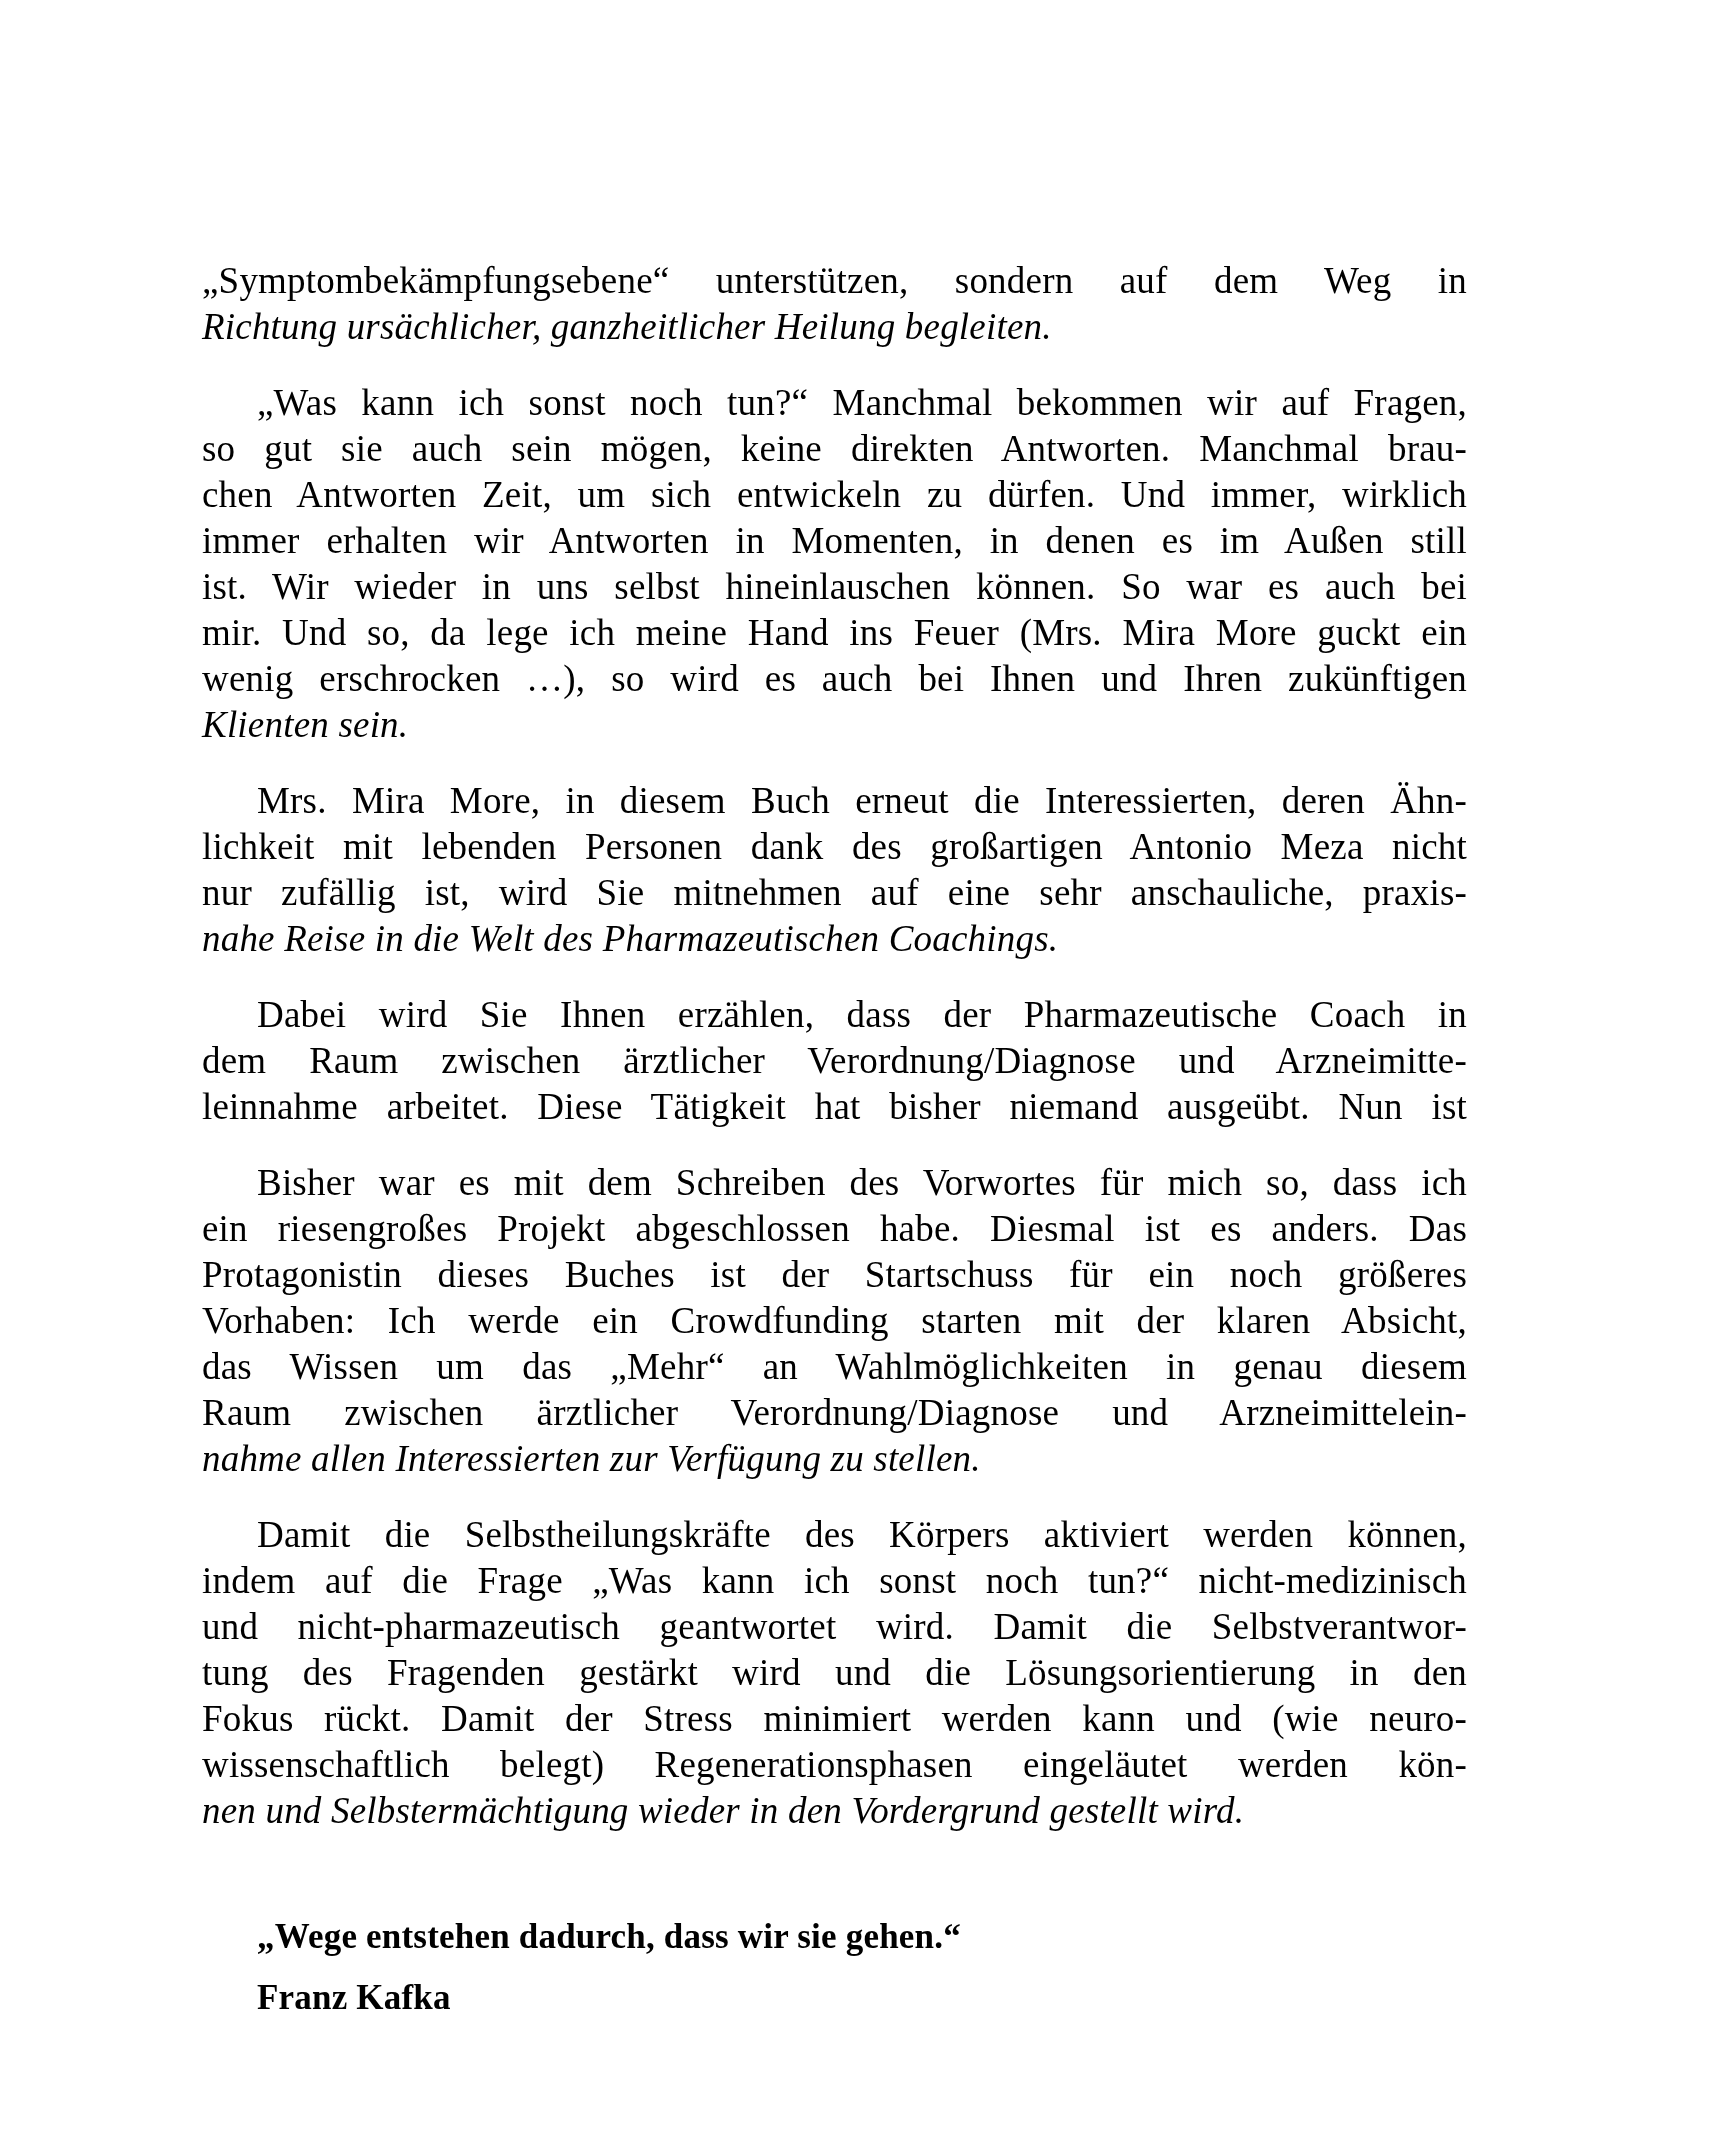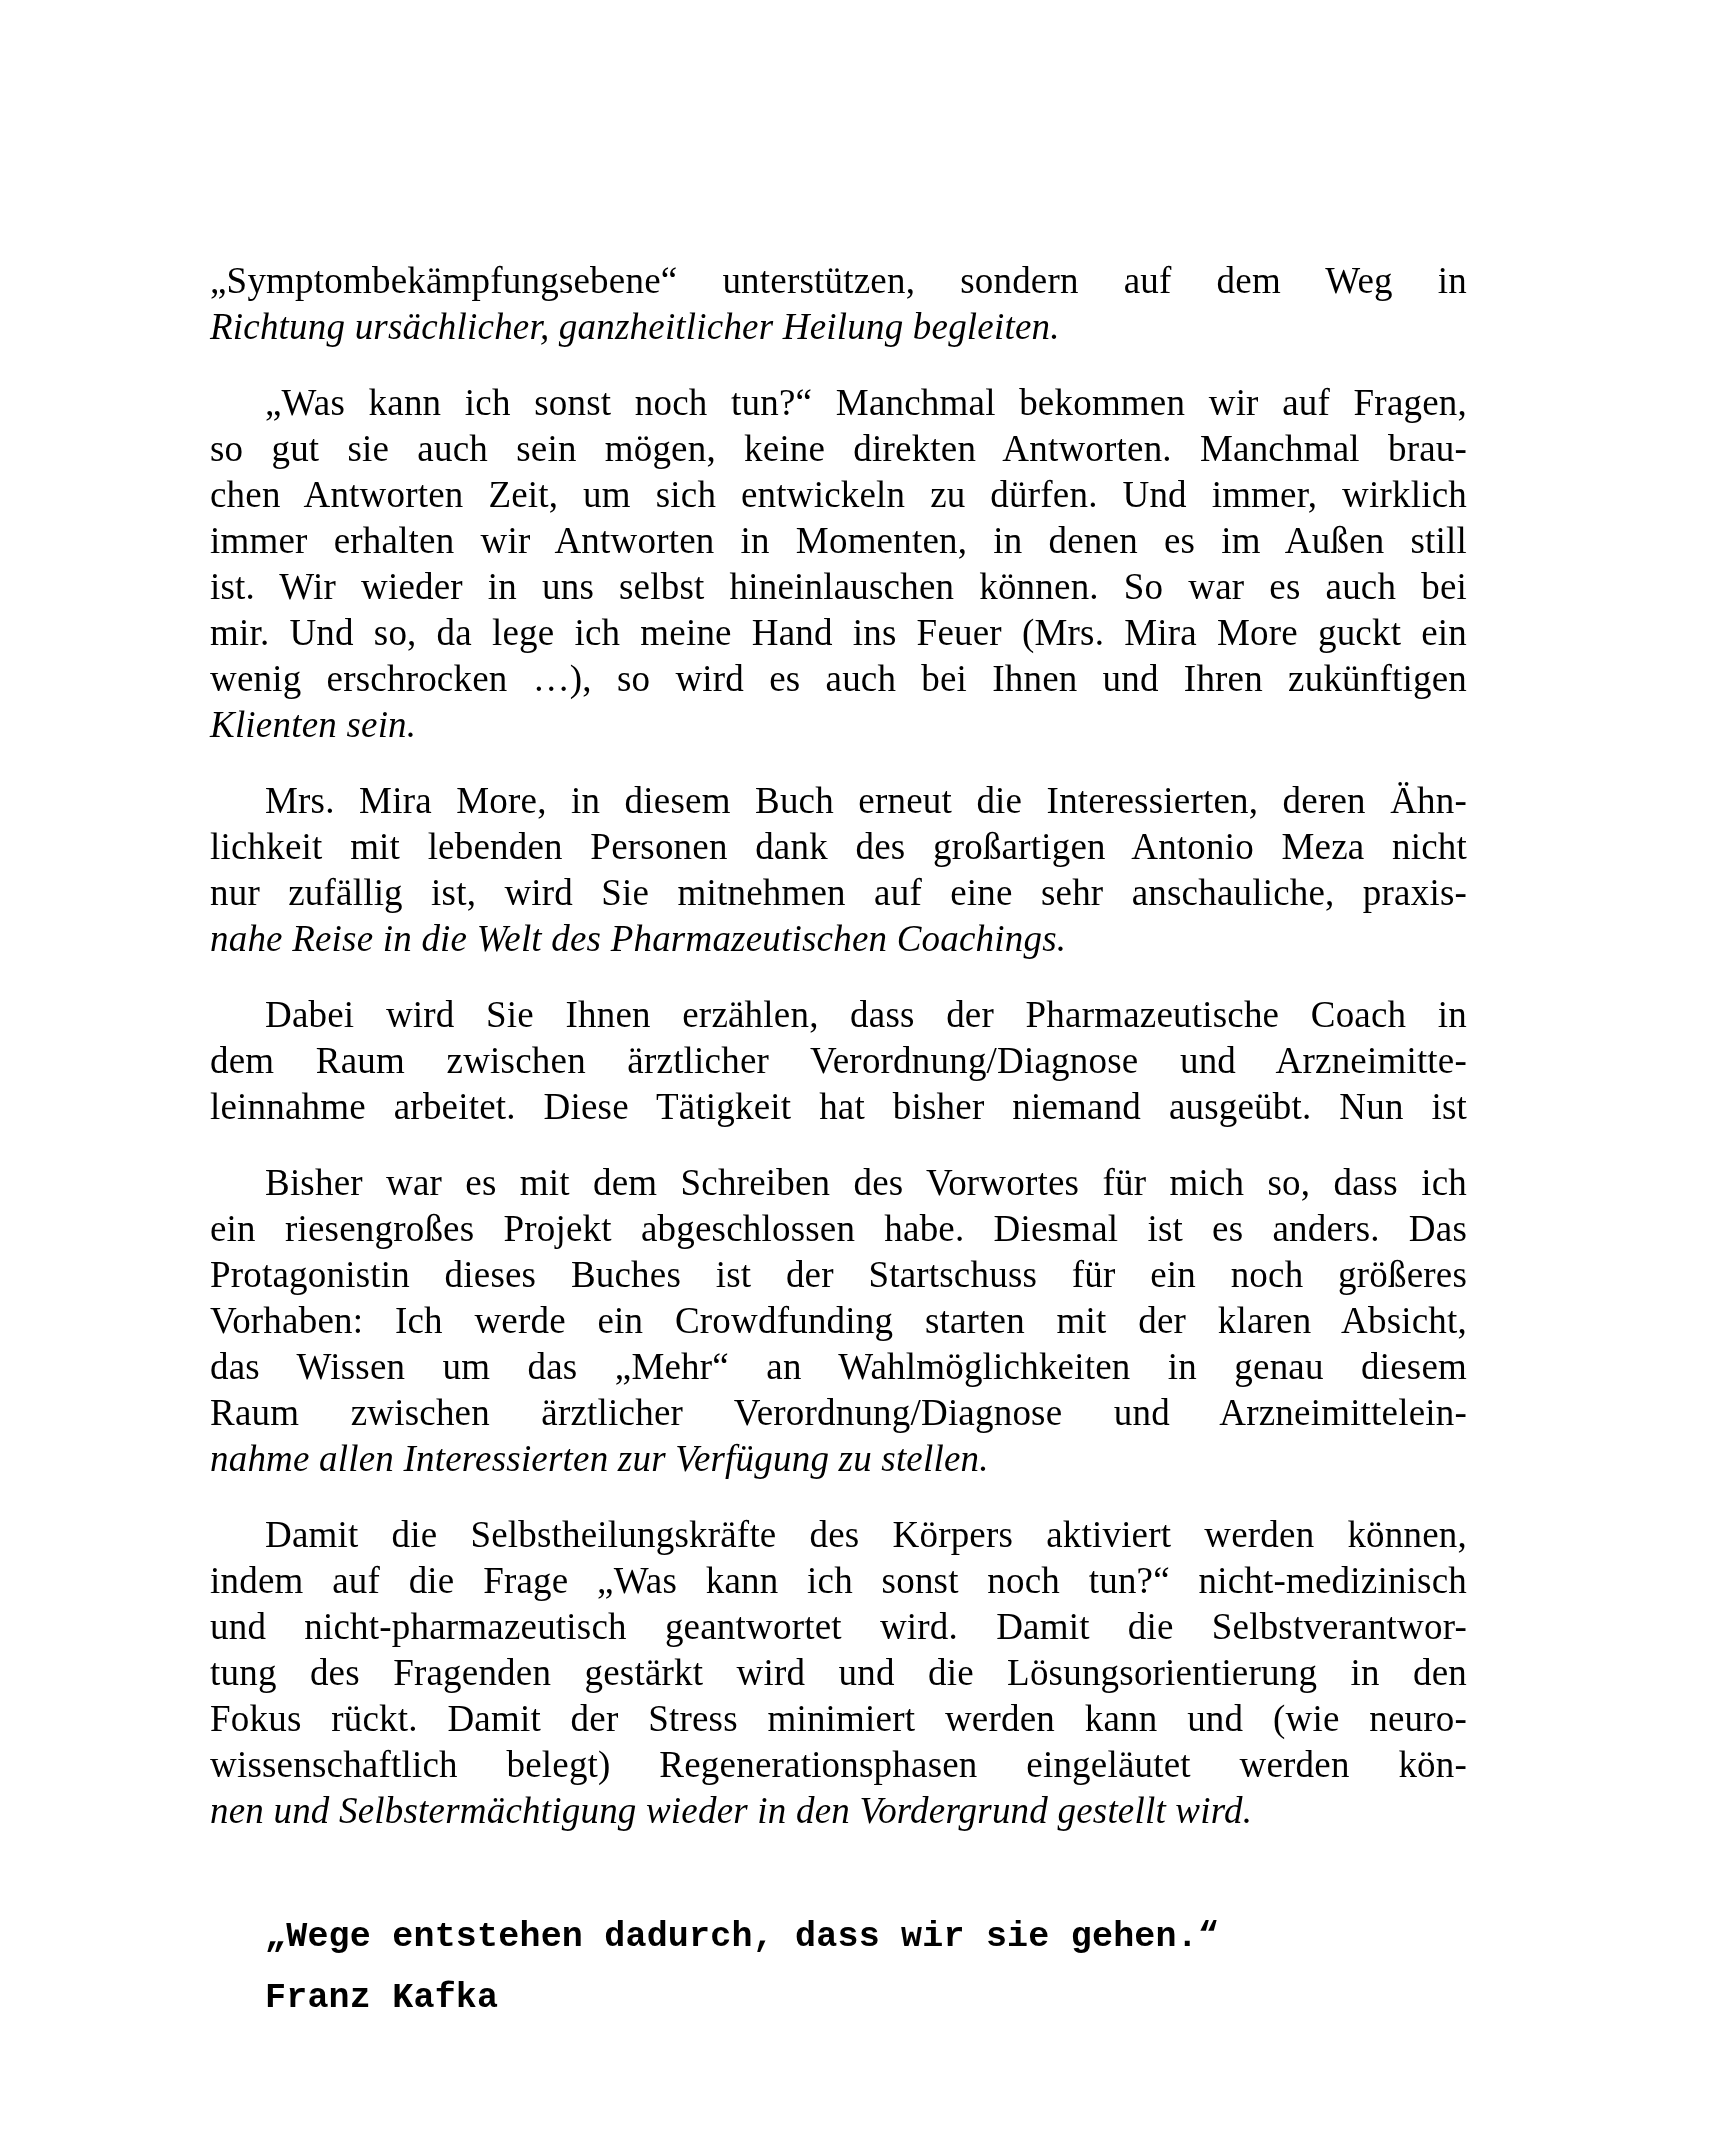--- a/index.html
+++ b/index.html
@@ -14,39 +14,37 @@
     width: 1724px;
     height: 2437px;
     background: #ffffff;
     padding: 258px 257px 0 202px;
   }
   .body-text {
     color: #000000;
     font-size: 37px;
     line-height: 46px;
     letter-spacing: 0.2px;
-    margin-left: 8px;
   }
   .para + .para { margin-top: 30px; }
   .line {
     text-align: justify;
     text-align-last: justify;
   }
   .line.indent { text-indent: 55px; }
   .line.end { text-align-last: left; font-style: italic; }
   .quote-block {
     margin-top: 80px;
     padding-left: 55px;
     font-weight: bold;
     font-size: 35px;
     line-height: 46px;
     letter-spacing: 0.2px;
     color: #000000;
     text-align: left;
-    font-family: Liberation Mono, monospace;
   }
   .quote-attr { margin-top: 14.6px; }
 </style>
 </head>
 <body>
 
 <div class="page">
   <main class="body-text">
 
     <section class="para">

